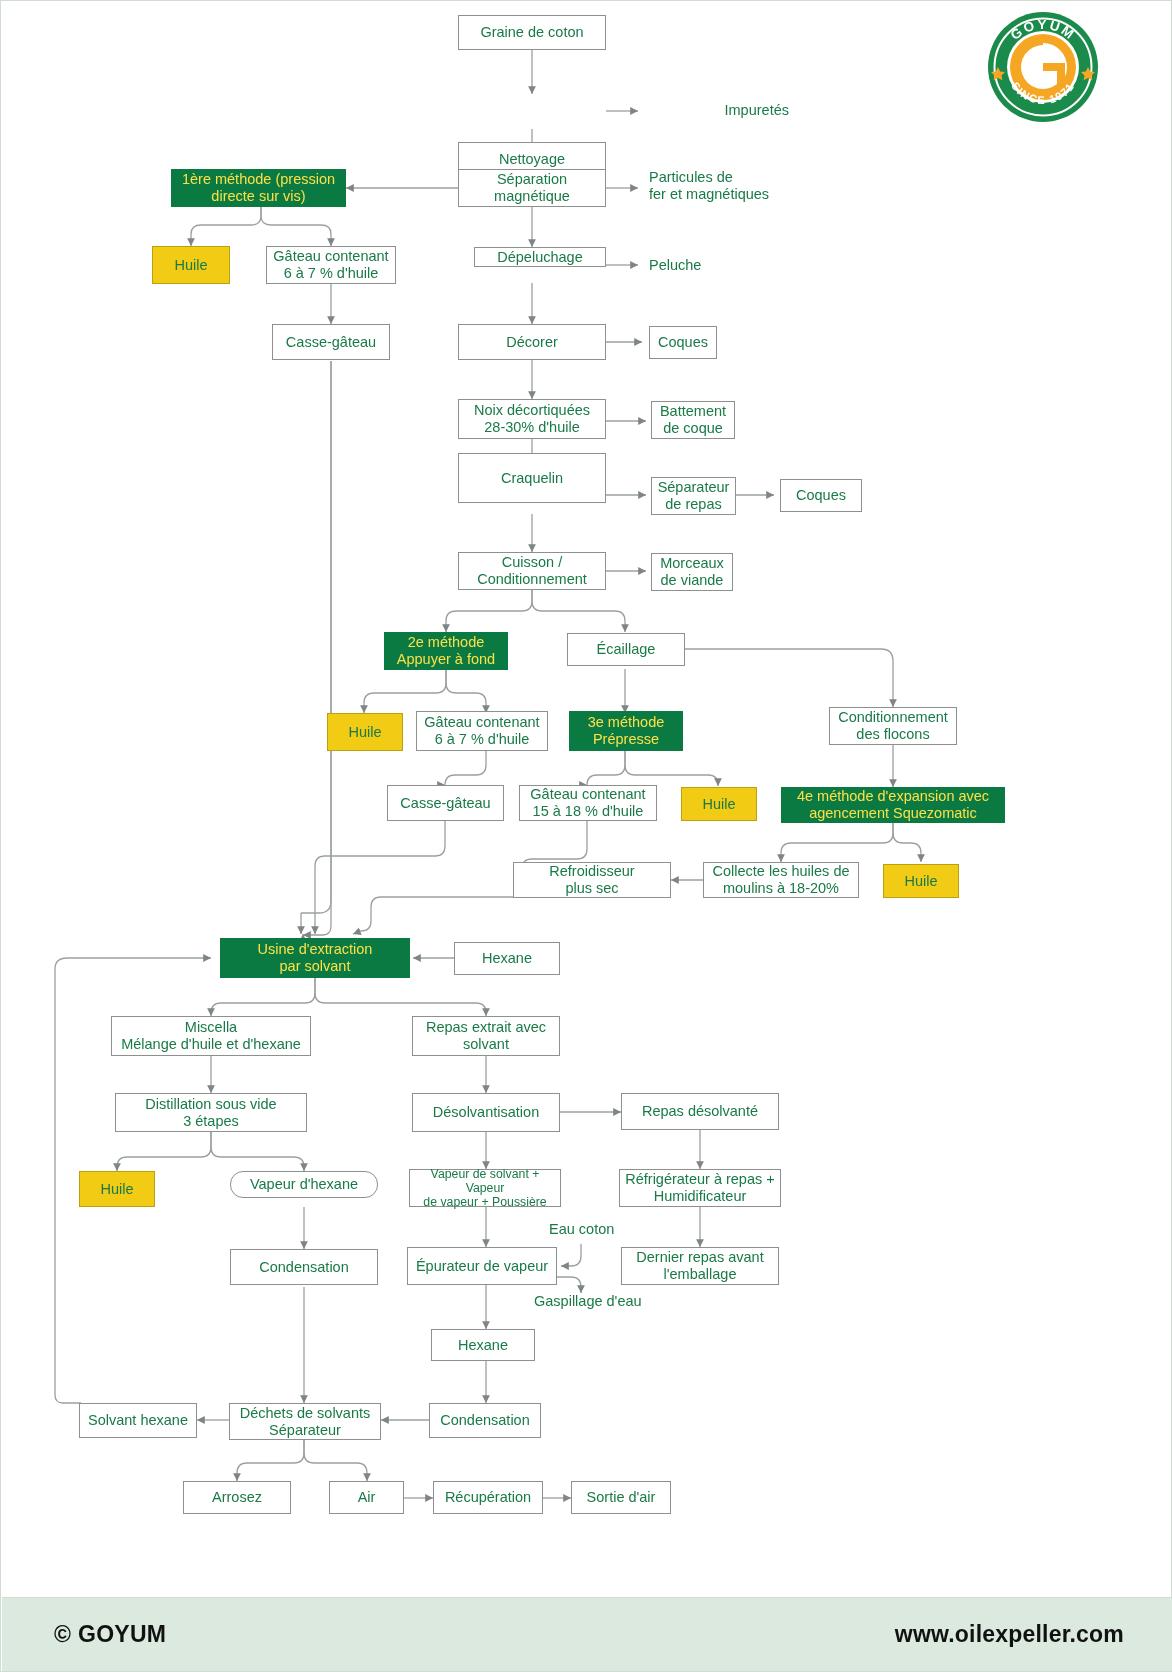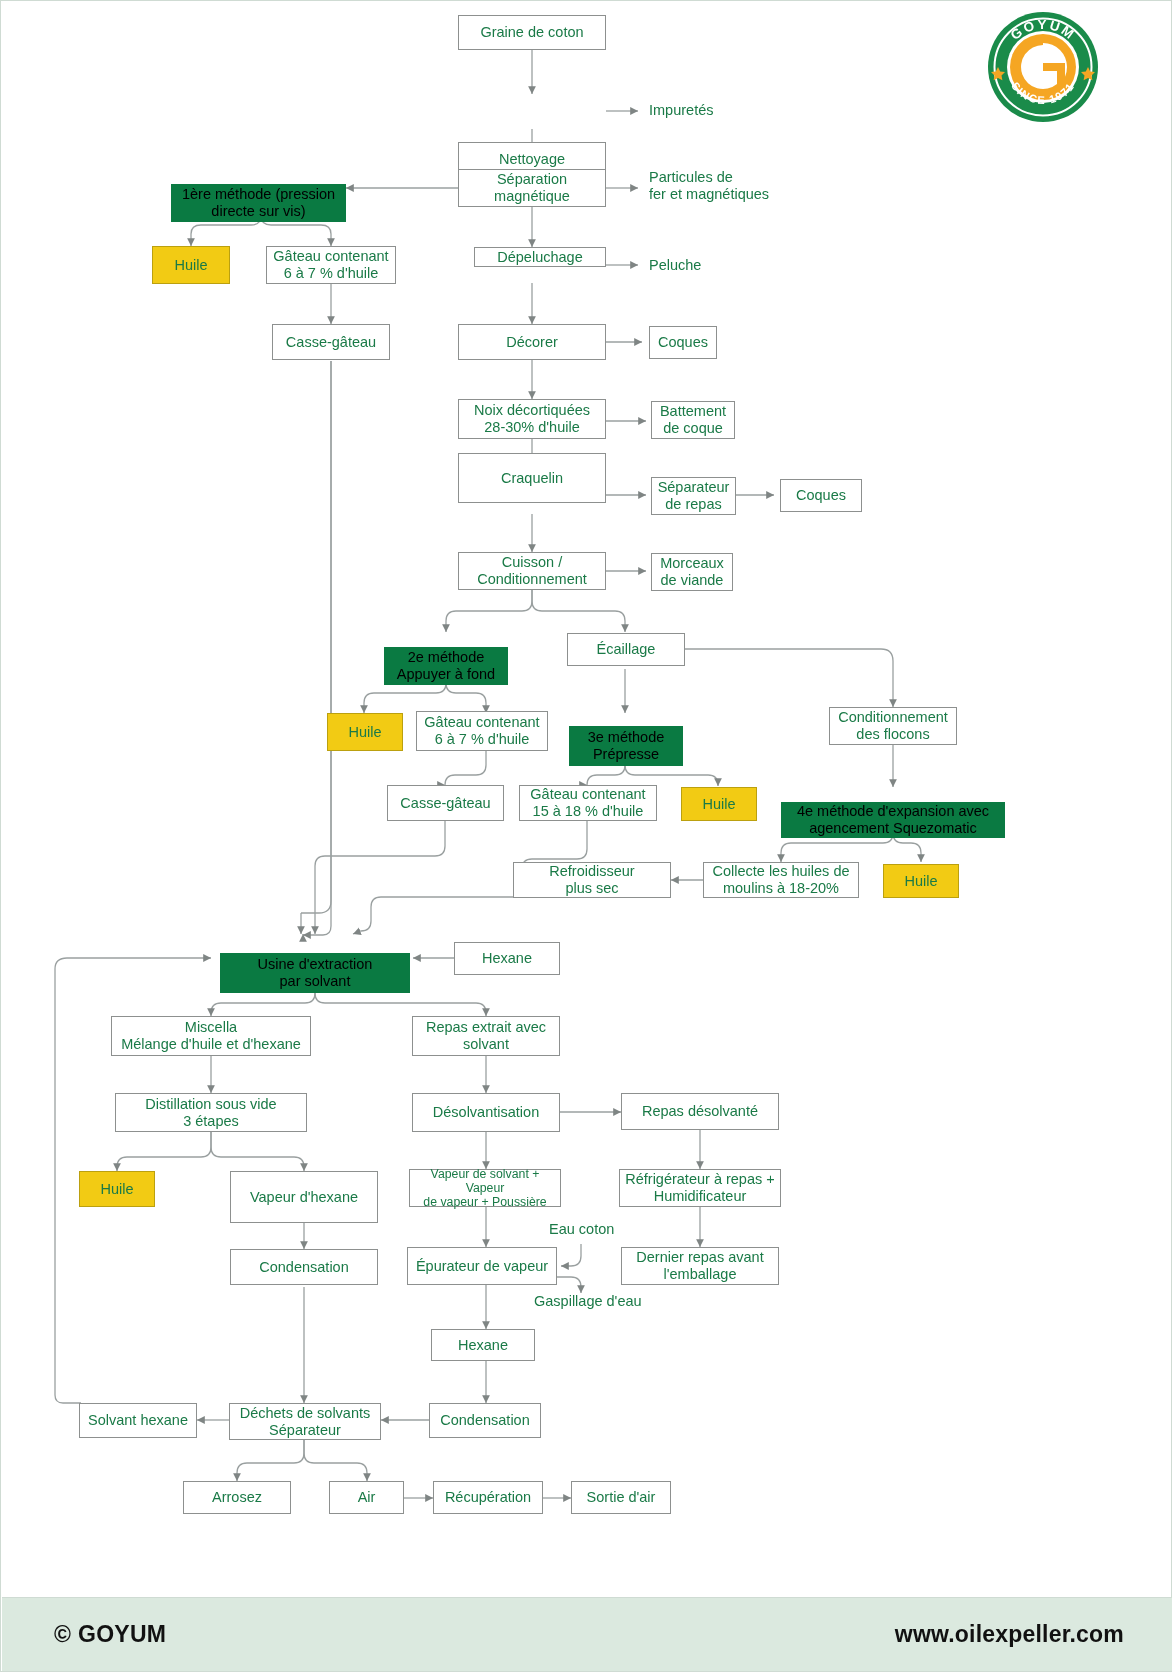--- a/index.html
+++ b/index.html
@@ -32,22 +32,21 @@
     font-size:14.5px;
     color:#1a7a47;
     background:#ffffff;
     border:1.5px solid #8d908f;
     padding:2px 3px;
     white-space:pre-line;
   }
   .node.green{
     background:#0a7a42;
     border:1.5px solid #0a7a42;
-    color:#000000;
-    margin-top:15px;
+    color:#fde047;
   }
   .node.yellow{
     background:#f2cb14;
     border:1.5px solid #bba00f;
     color:#1a7a47;
   }
   .label{
     position:absolute;
     color:#1a7a47;
     font-size:14.5px;
@@ -206,21 +205,21 @@
         <path d="M403,1497 L432,1497"></path>
         <path d="M542,1497 L570,1497"></path>
 
         <path d="M80,1402 L62,1402 Q54,1402 54,1394 L54,968 Q54,957 66,957 L210,957"></path>
       </g>
     </svg>
 
     <div class="node" style="left:457px;top:14px;width:148px;height:35px;">Graine de coton</div>
 
     <div class="node" style="left:457px;top:93px;width:148px;height:35px;margin-top:48px;">Nettoyage</div>
-    <div class="label" style="left:648px;top:101px;width:140px;">Impuretés</div>
+    <div class="label" style="left:648px;top:101px;width:140px;text-align:right;">Impuretés</div>
 
     <div class="node" style="left:457px;top:168px;width:148px;height:38px;">Séparation
 magnétique</div>
     <div class="label" style="left:648px;top:168px;width:180px;">Particules de
 fer et magnétiques</div>
 
     <div class="node green" style="left:170px;top:168px;width:175px;height:38px;">1ère méthode (pression
 directe sur vis)</div>
     <div class="node yellow" style="left:151px;top:245px;width:78px;height:38px;">Huile</div>
     <div class="node" style="left:265px;top:245px;width:130px;height:38px;">Gâteau contenant
@@ -281,21 +280,21 @@
 Mélange d'huile et d'hexane</div>
     <div class="node" style="left:411px;top:1015px;width:148px;height:40px;">Repas extrait avec
 solvant</div>
 
     <div class="node" style="left:114px;top:1092px;width:192px;height:39px;">Distillation sous vide
 3 étapes</div>
     <div class="node" style="left:411px;top:1092px;width:148px;height:39px;">Désolvantisation</div>
     <div class="node" style="left:620px;top:1092px;width:158px;height:37px;">Repas désolvanté</div>
 
     <div class="node yellow" style="left:78px;top:1170px;width:76px;height:36px;">Huile</div>
-    <div class="node" style="left:229px;top:1170px;width:148px;height:52px;">Vapeur d'hexane</div>
+    <div class="node" style="left:229px;top:1170px;width:148px;height:27px;border-radius:13px;">Vapeur d'hexane</div>
     <div class="node small" style="left:408px;top:1168px;width:152px;height:38px;">Vapeur de solvant + Vapeur
 de vapeur + Poussière</div>
     <div class="node" style="left:618px;top:1168px;width:162px;height:38px;">Réfrigérateur à repas +
 Humidificateur</div>
 
     <div class="label" style="left:548px;top:1220px;width:120px;">Eau coton</div>
 
     <div class="node" style="left:229px;top:1248px;width:148px;height:36px;">Condensation</div>
     <div class="node" style="left:406px;top:1246px;width:150px;height:38px;">Épurateur de vapeur</div>
     <div class="node" style="left:620px;top:1246px;width:158px;height:38px;">Dernier repas avant

